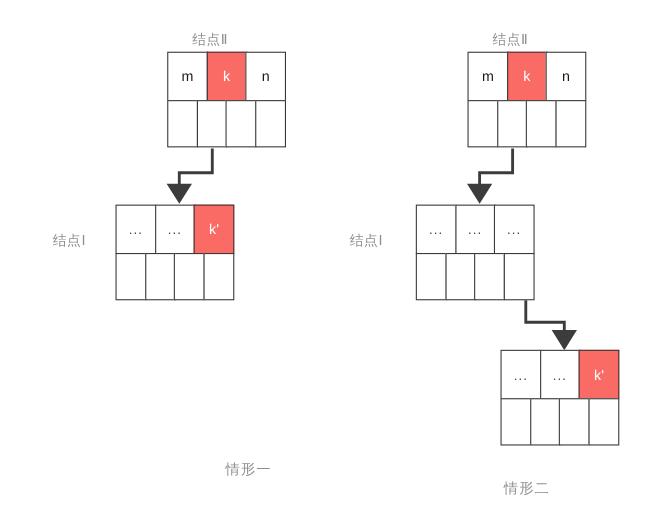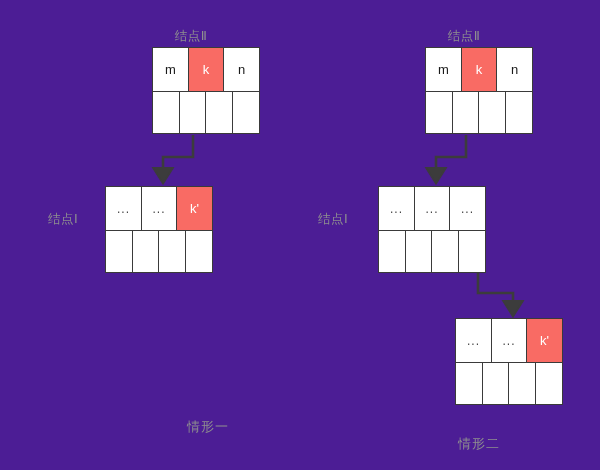--- a/index.html
+++ b/index.html
@@ -1,19 +1,19 @@
 <!DOCTYPE html>
 <html><head>
 <meta charset="utf-8">
 <style>
   html,body{margin:0;padding:0;background:#000;}
   #stage{
     position:relative;
     width:600px;height:470px;
-    background:#4c1d95;
+    background:#ffffff;
     overflow:hidden;
     font-family:"Liberation Sans","DejaVu Sans",sans-serif;
   }
   
   .node{position:absolute;}
   .row{display:flex;}
   .row.top .cell{
     width:37px;height:45px;
     border:1.5px solid #3a3a3a;
     background:#ffffff;
@@ -101,21 +101,21 @@
       <div class="cell red">k'</div>
     </div>
     <div class="row bot">
       <div class="cell"></div>
       <div class="cell"></div>
       <div class="cell"></div>
       <div class="cell"></div>
     </div>
   </div>
 
-  <div class="caption" style="left:208px;top:418px;transform:translateX(-50%);text-align:right;">情形一</div>
+  <div class="caption" style="left:226px;top:418px;transform:translateX(-50%);text-align:right;">情形一</div>
 
   <div class="nlabel" style="left:464px;top:28px;transform:translateX(-50%);">结点Ⅱ</div>
 
   <div class="node" style="left:425px;top:47px;">
     <div class="row top">
       <div class="cell">m</div>
       <div class="cell red">k</div>
       <div class="cell">n</div>
     </div>
     <div class="row bot">

